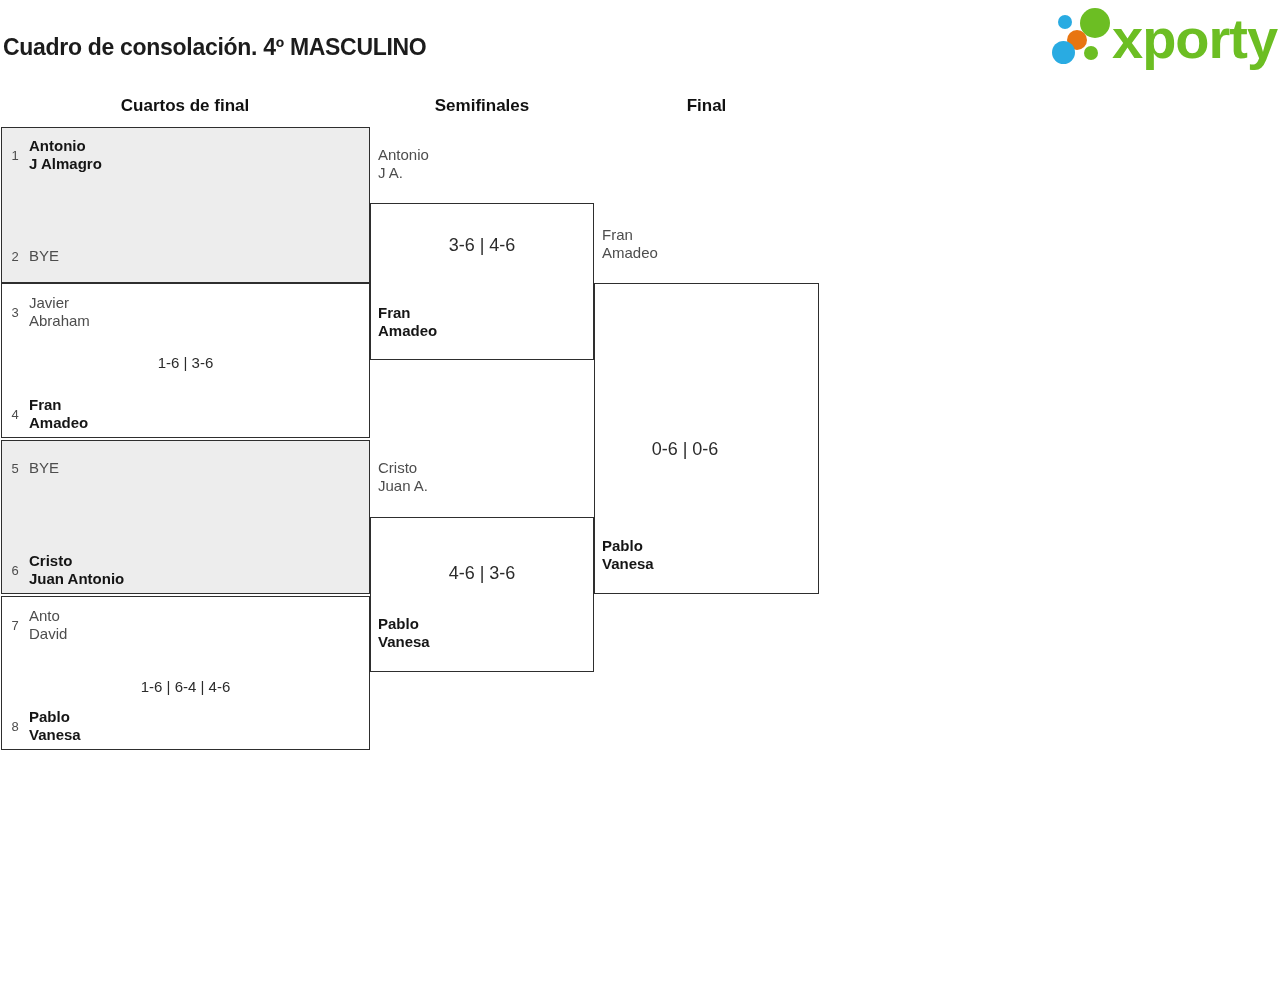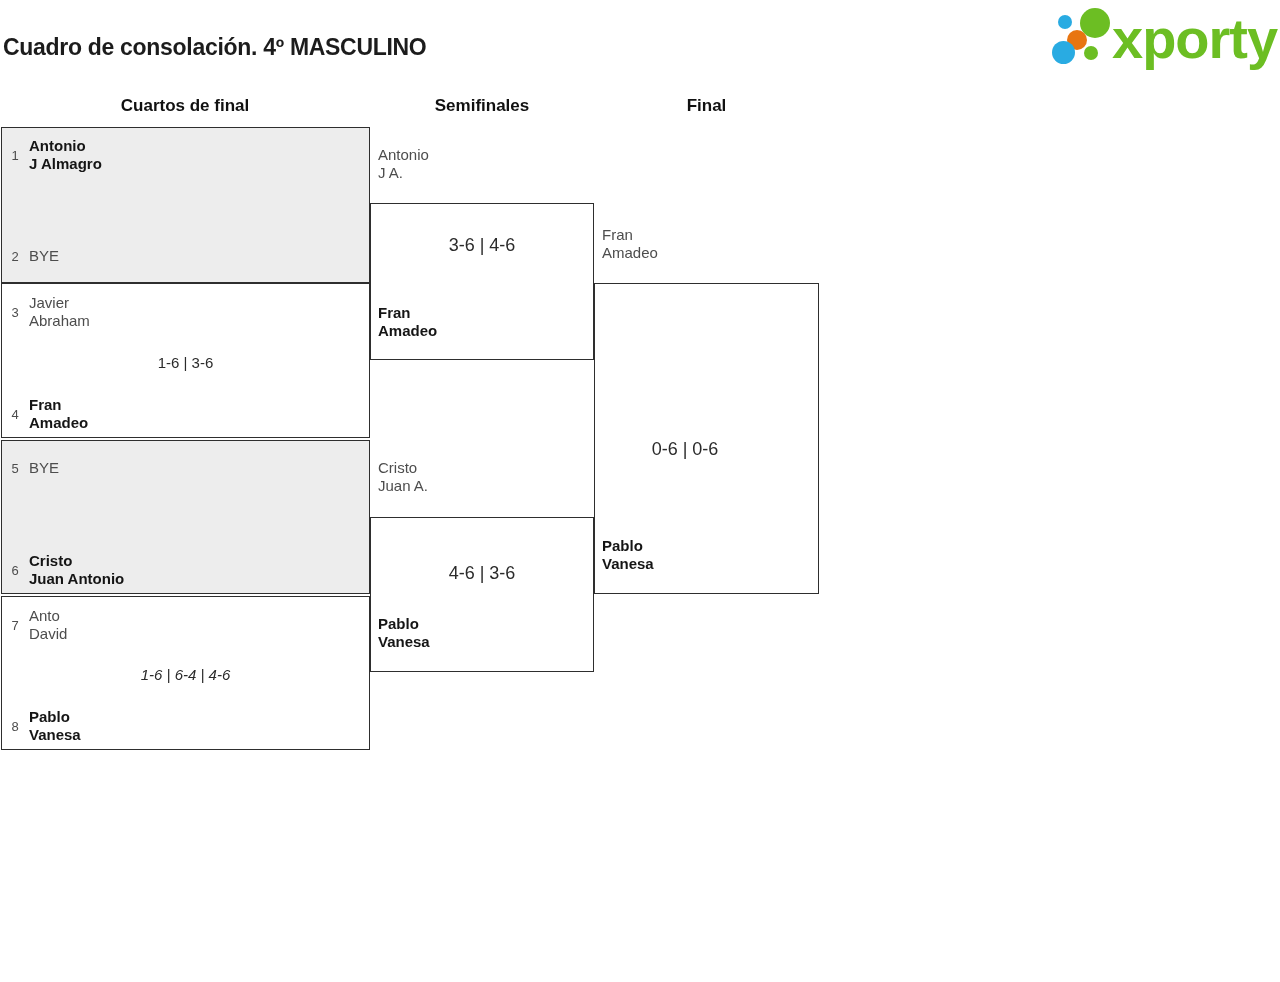--- a/index.html
+++ b/index.html
@@ -121,21 +121,21 @@
   </div>
 
   <div class="match" style="left:1px;top:596px;width:369px;height:154px;">
     <div class="team-row" style="top:10px;">
       <span class="seed">7</span>
       <div class="tname loser">
         <div>Anto</div>
         <div>David</div>
       </div>
     </div>
-    <div class="score" style="top:69px;font-style:italic;">1-6 | 6-4 | 4-6</div>
+    <div class="score" style="top:81px;">1-6 | 6-4 | 4-6</div>
     <div class="team-row" style="top:111px;">
       <span class="seed">8</span>
       <div class="tname winner">
         <div>Pablo</div>
         <div>Vanesa</div>
       </div>
     </div>
   </div>
 
   <div class="match open" style="left:370px;top:203px;width:224px;height:157px;"></div>

